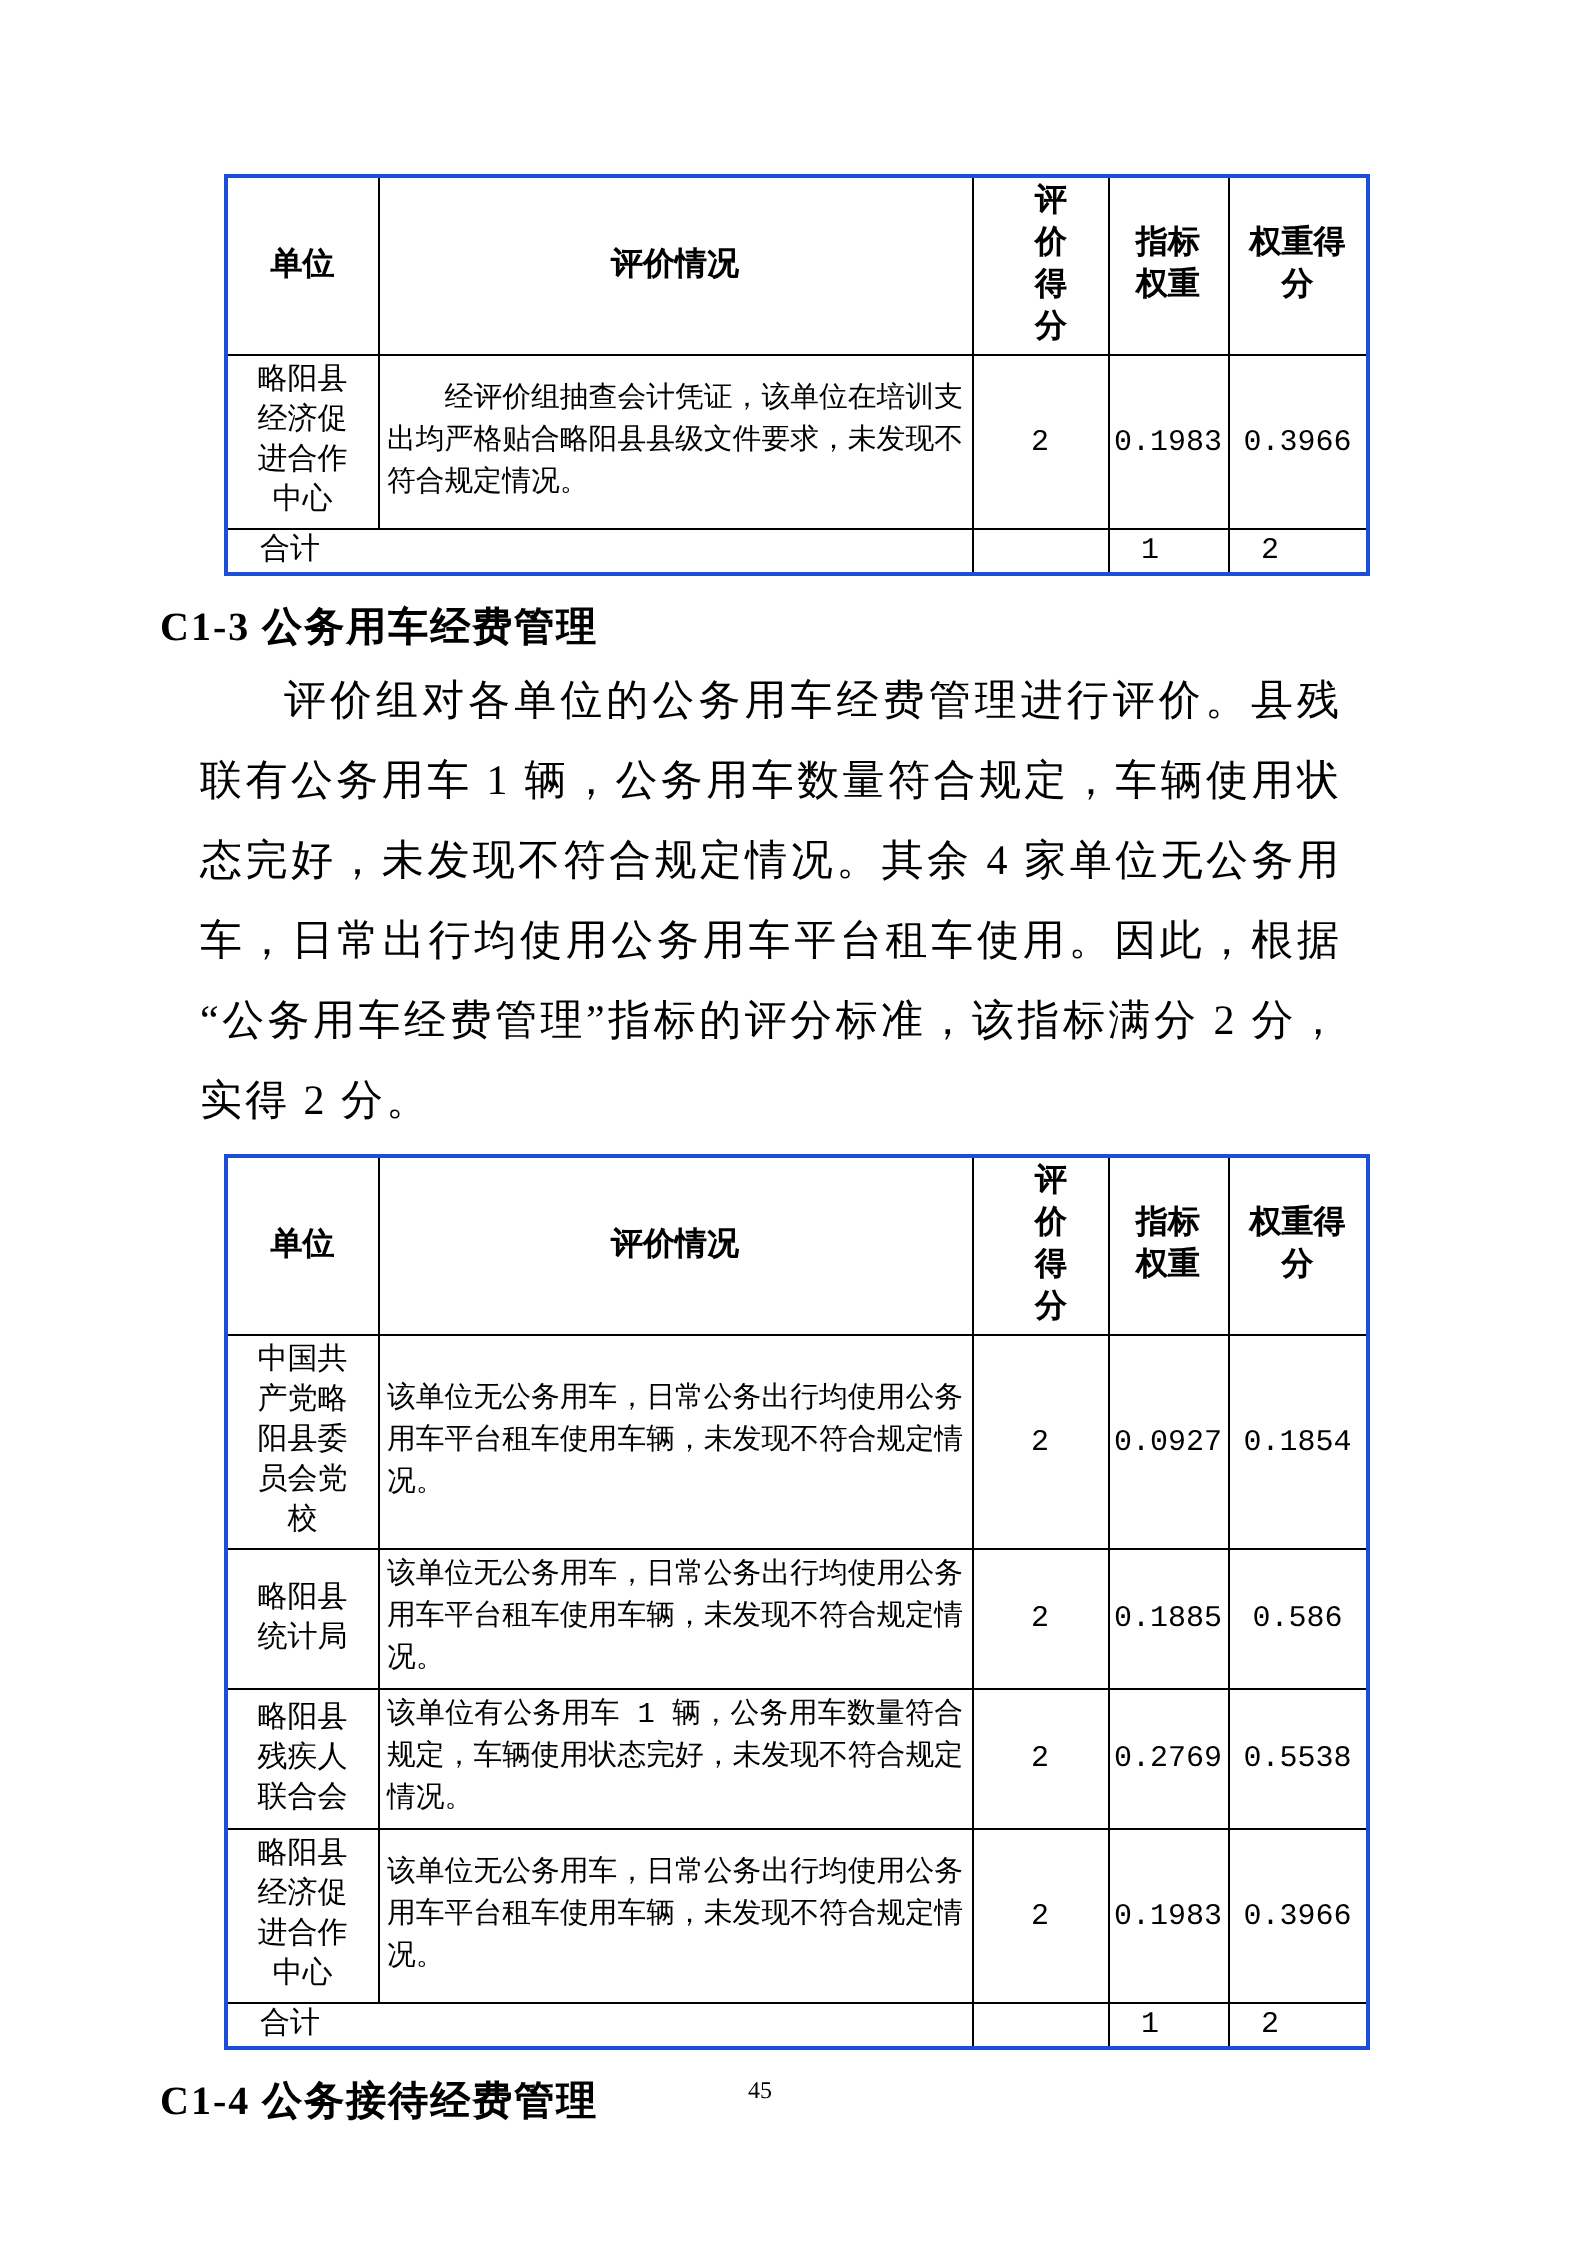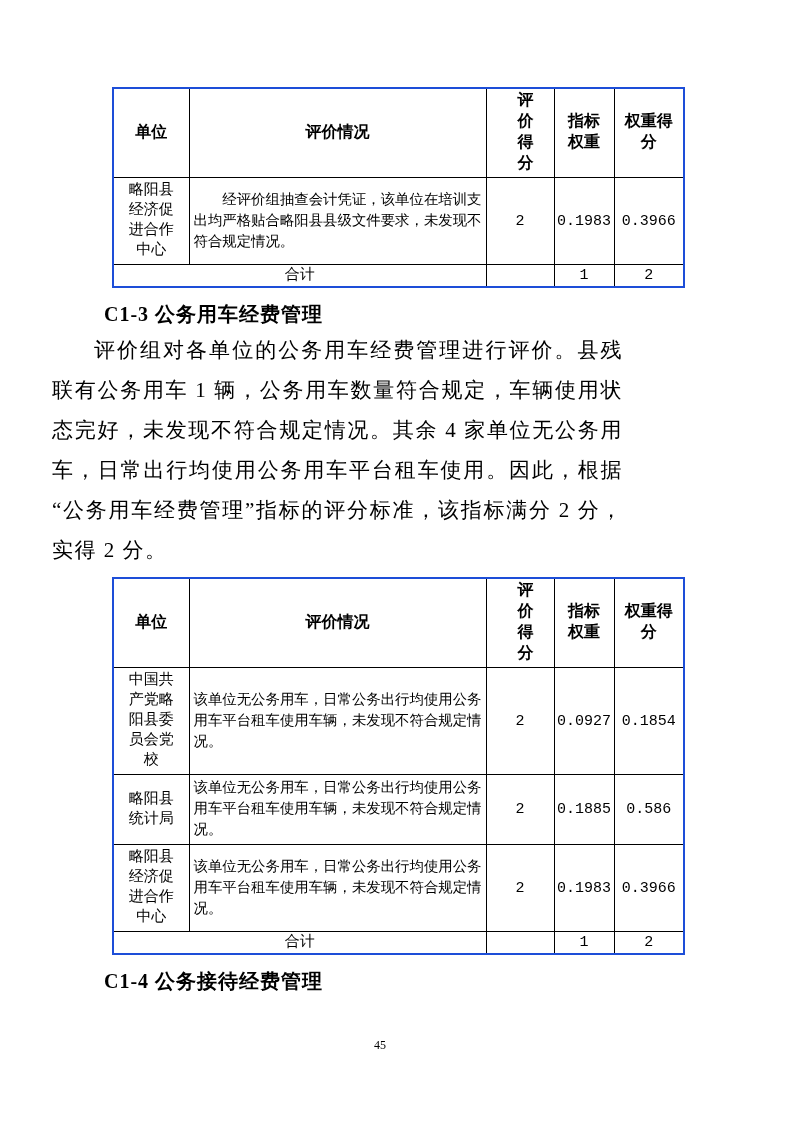--- a/index.html
+++ b/index.html
@@ -56,41 +56,41 @@
     text-align: justify;
     padding: 3px 4px;
   }
   td.desc.indent { text-indent: 2em; }
   td.num {
     text-align: center;
     font-size: 15px;
     padding: 2px 1px;
   }
   tr.total-row td {
-    text-align: center;
+    text-align: left;
     font-size: 15px;
     line-height: 19px;
     padding: 1px 16px;
     margin-top: 36px;
   }
 
   #table1 { margin-top: 87px; }
   #table2 { margin-top: 7px;  }
 
   
   .section-heading {
-    margin: 13px 0 0 104px;
+    margin: 13px 0 0 80px;
     font-size: 20px;
     font-weight: bold;
     letter-spacing: 1px;
     line-height: 26px;
   }
   .body-paragraph {
     width: 571px;
-    margin: 3px 0 0 52px;
+    margin: 3px 0 0 100px;
     font-size: 21px;
     line-height: 40px;
     letter-spacing: 1.5px;
     text-align: justify;
     text-indent: 2em;
   }
 
   .page-number {
     position: absolute;
     top: 1038px;
@@ -164,20 +164,27 @@
       <td class="num">0.1854</td>
     </tr>
     <tr>
       <td class="unit">略阳县统计局</td>
       <td class="desc">该单位无公务用车，日常公务出行均使用公务用车平台租车使用车辆，未发现不符合规定情况。</td>
       <td class="num">2</td>
       <td class="num">0.1885</td>
       <td class="num">0.586</td>
     </tr>
     <tr>
+      <td class="unit">略阳县残疾人联合会</td>
+      <td class="desc">该单位有公务用车 1 辆，公务用车数量符合规定，车辆使用状态完好，未发现不符合规定情况。</td>
+      <td class="num">2</td>
+      <td class="num">0.2769</td>
+      <td class="num">0.5538</td>
+    </tr>
+    <tr>
       <td class="unit">略阳县经济促进合作中心</td>
       <td class="desc">该单位无公务用车，日常公务出行均使用公务用车平台租车使用车辆，未发现不符合规定情况。</td>
       <td class="num">2</td>
       <td class="num">0.1983</td>
       <td class="num">0.3966</td>
     </tr>
     <tr class="total-row">
       <td colspan="2">合计</td>
       <td></td>
       <td>1</td>

